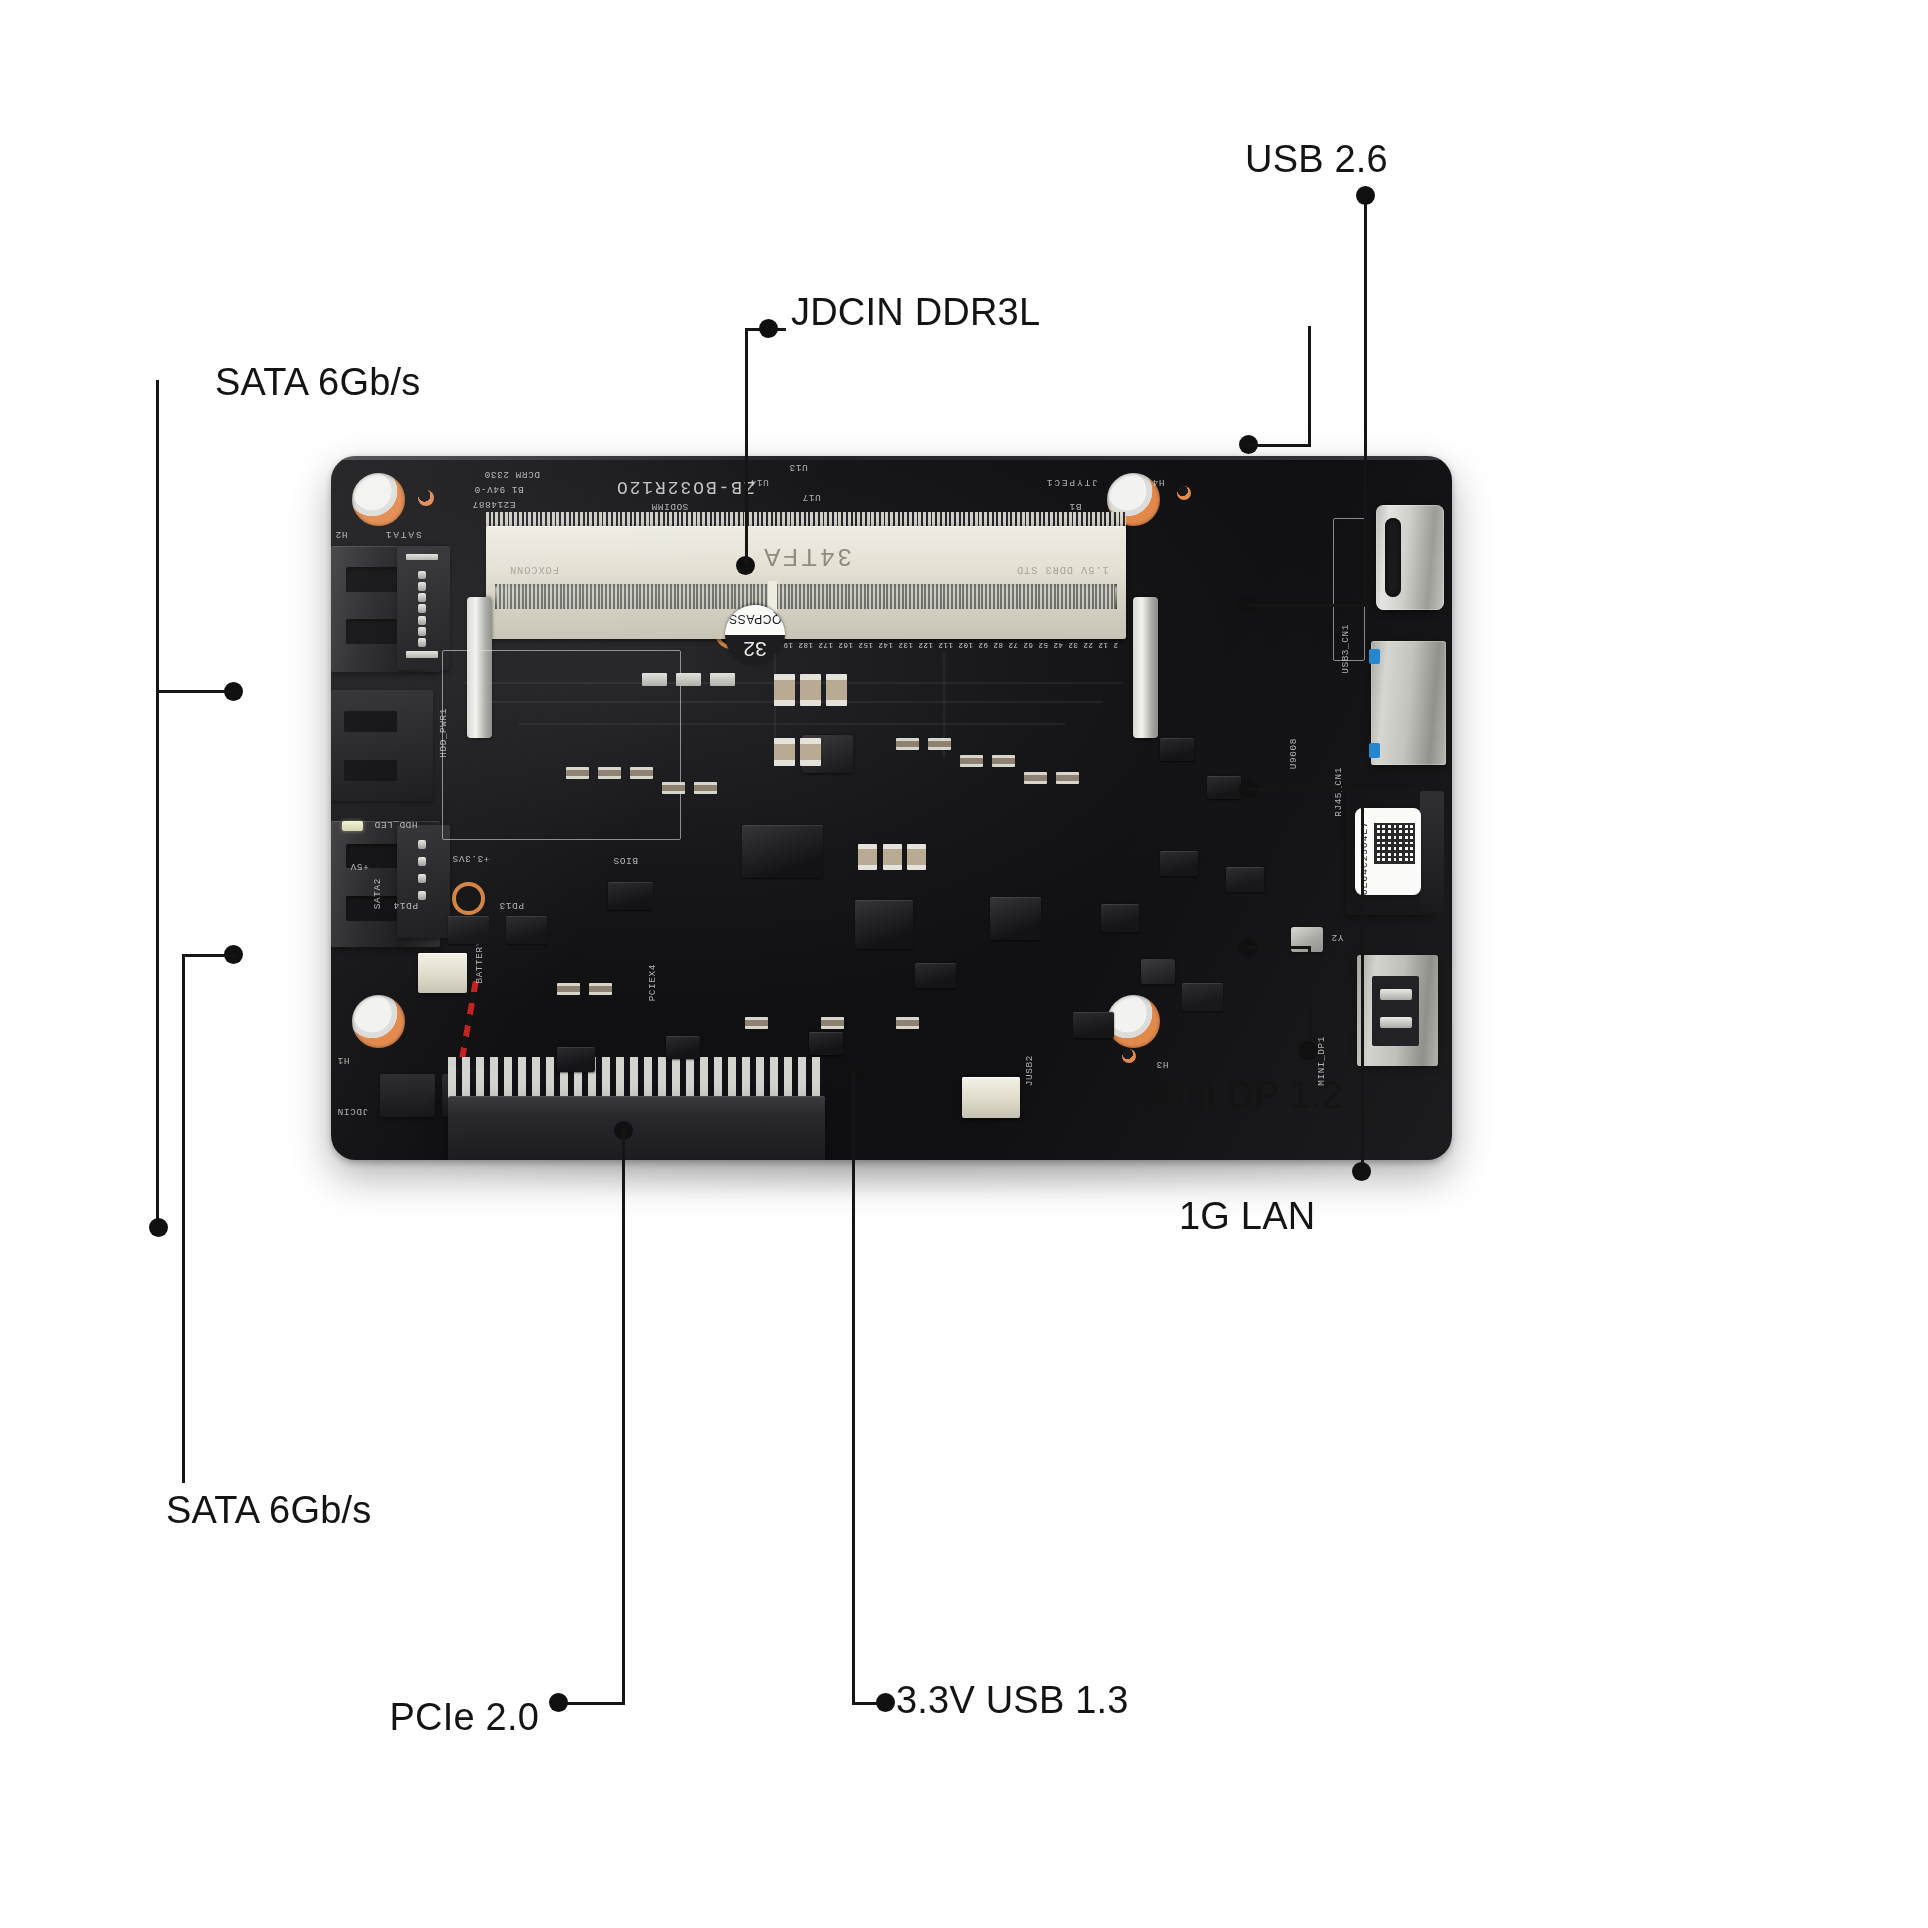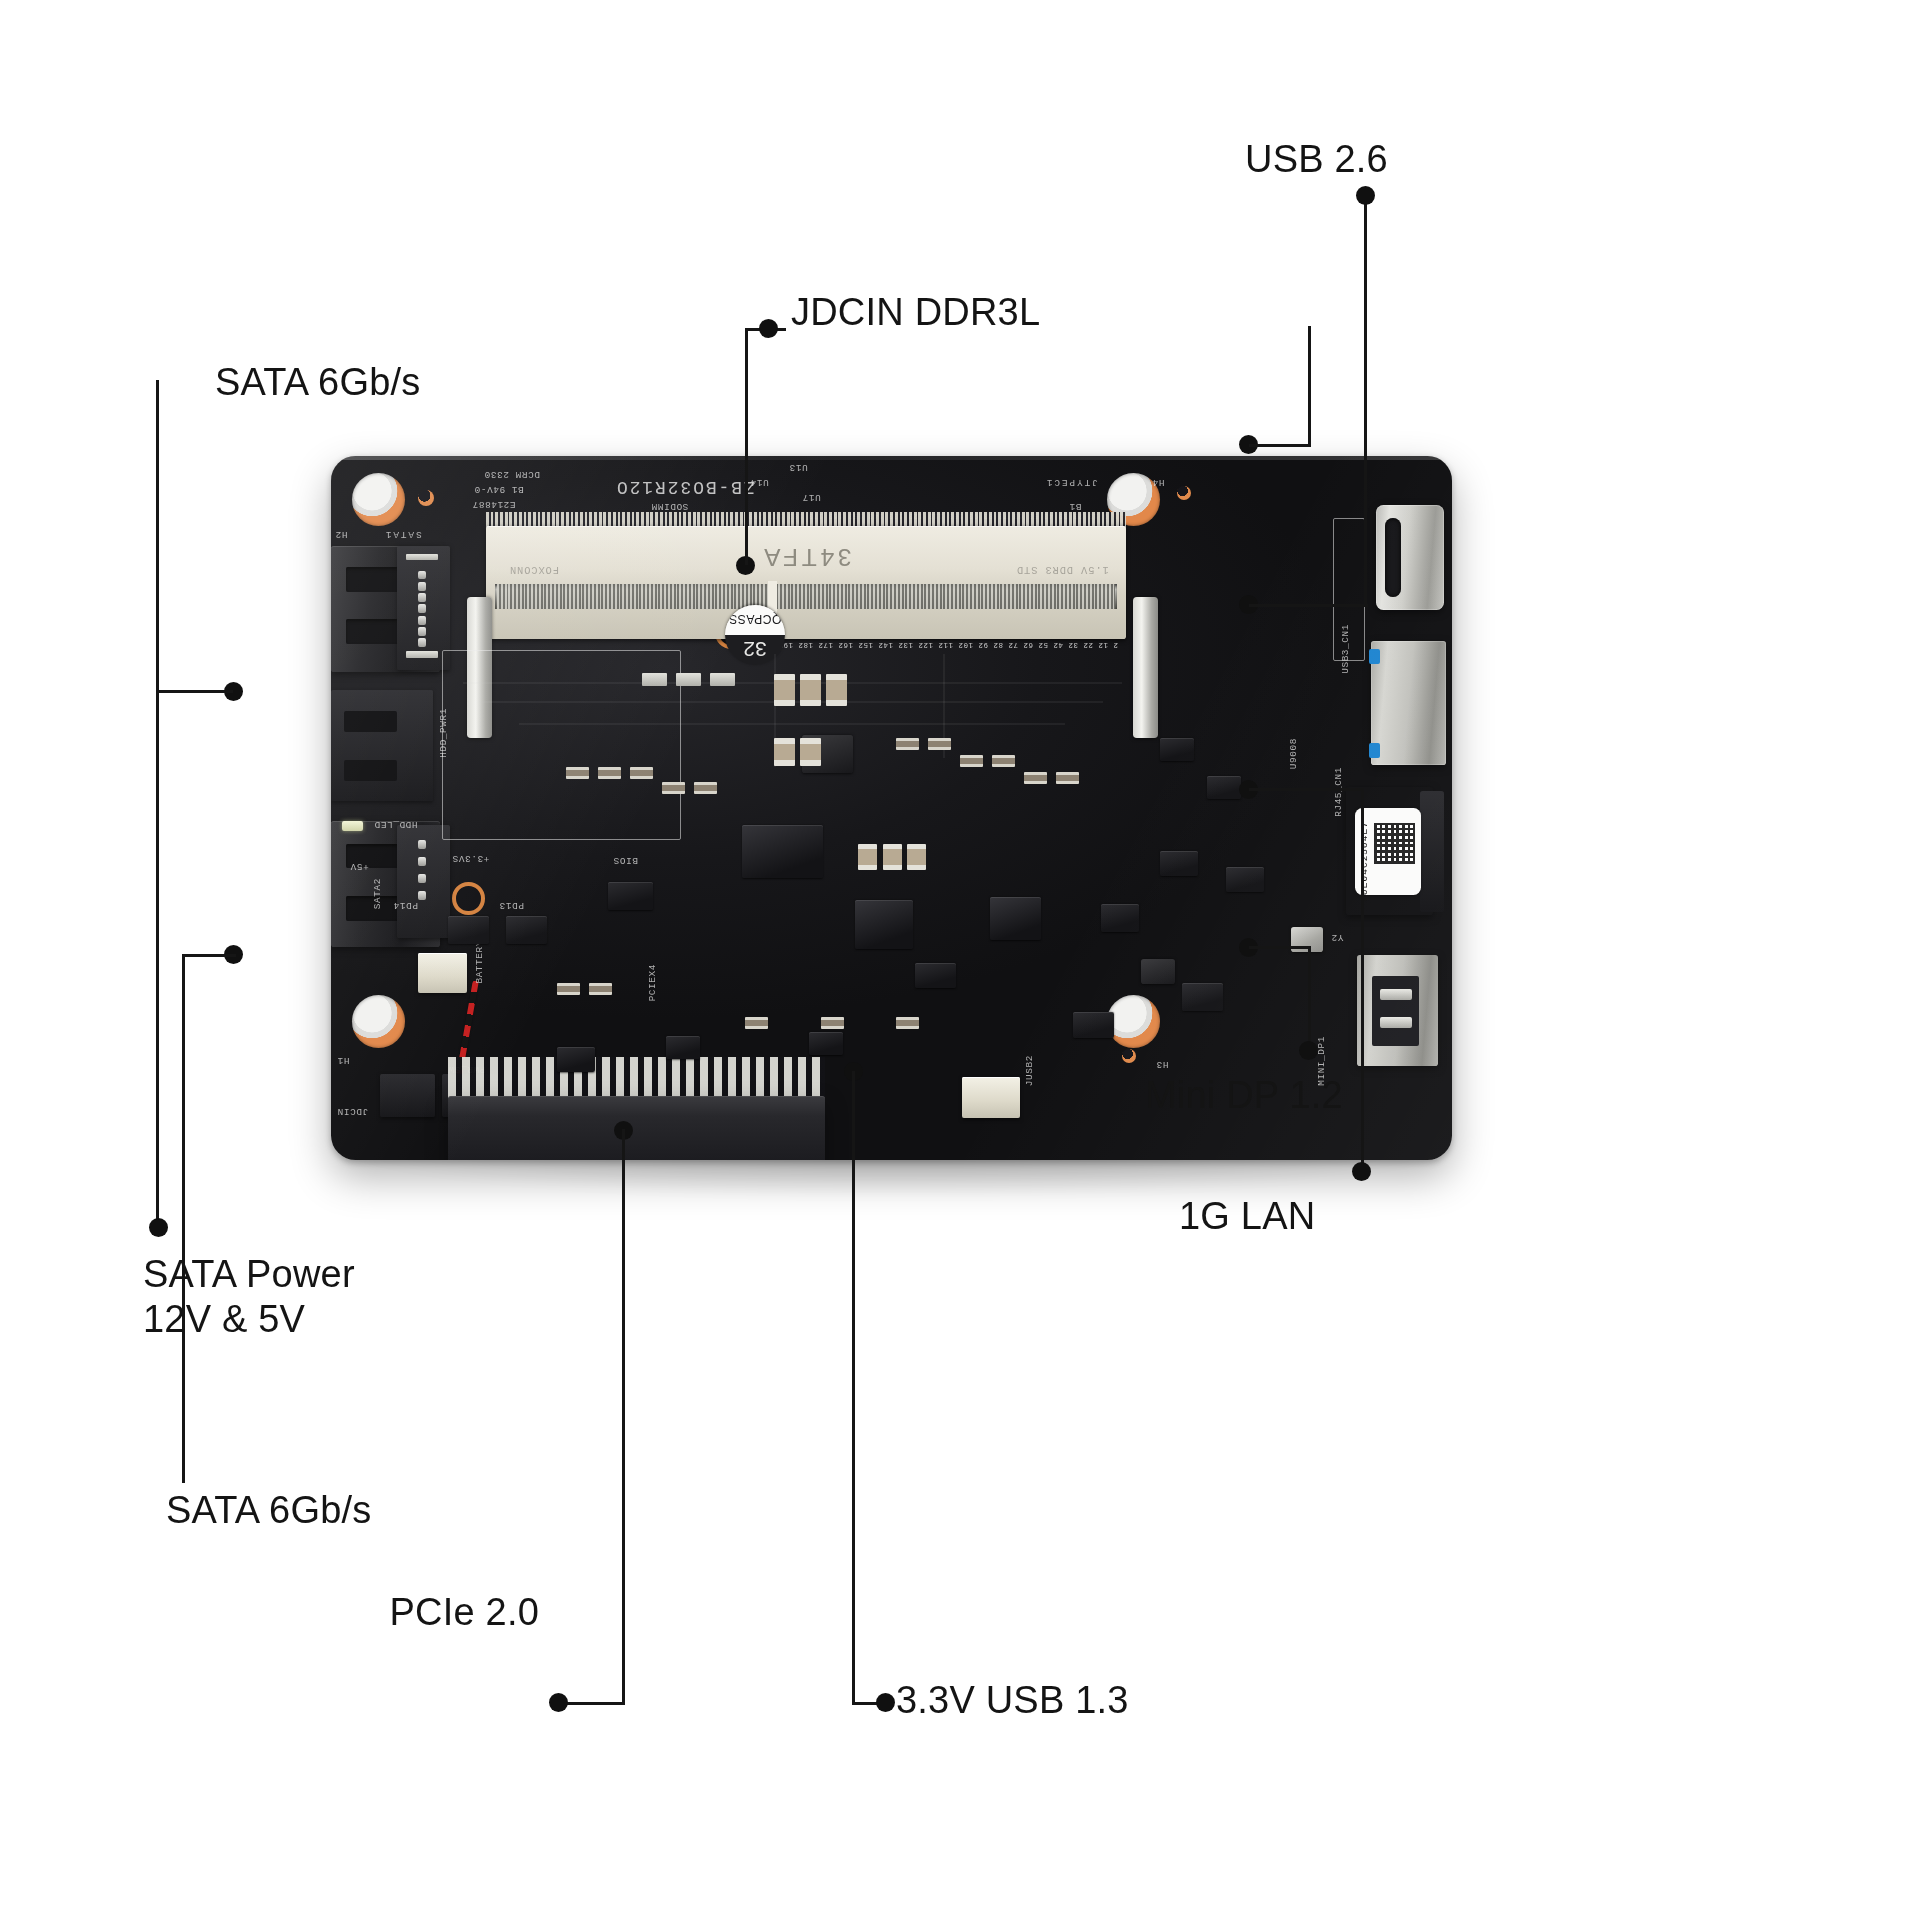--- a/index.html
+++ b/index.html
@@ -477,21 +477,19 @@
 
 
   <div class="callout-label ta-l" style="left:1245px;top:137px;">USB 2.6</div>
 
   <div class="callout-label ta-l" style="left:1179px;top:1194px;">1G LAN</div>
 
   <div class="callout-label ta-l" style="left:1145px;top:1073px;">Mini DP 1.2</div>
 
   <div class="callout-label ta-l" style="left:896px;top:1678px;">3.3V USB 1.3</div>
 
-  <div class="callout-label ta-r" style="left:266px;top:1590px;width:273px;">PCIe 2.0</div>
-
-  <div class="callout-label ta-l" style="left:143px;top:1252px;">SATA Power
-12V &amp; 5V</div>
+  <div class="callout-label ta-r" style="left:266px;top:1695px;width:273px;">PCIe 2.0</div>
+
 
   <div class="callout-label ta-l" style="left:166px;top:1488px;">SATA 6Gb/s</div>
 
 </div>
 
 
 </body></html>

